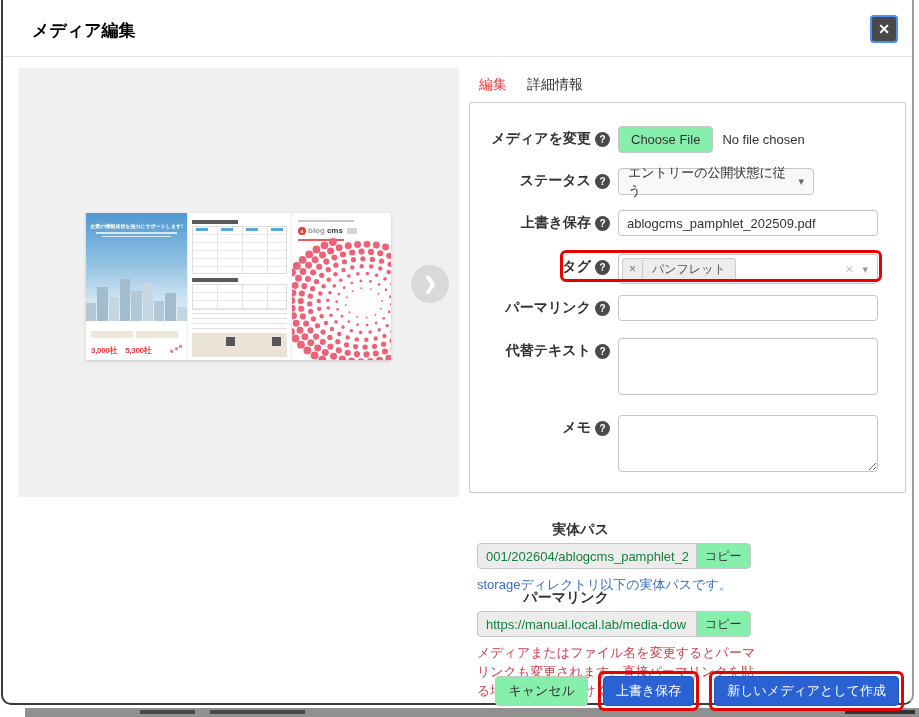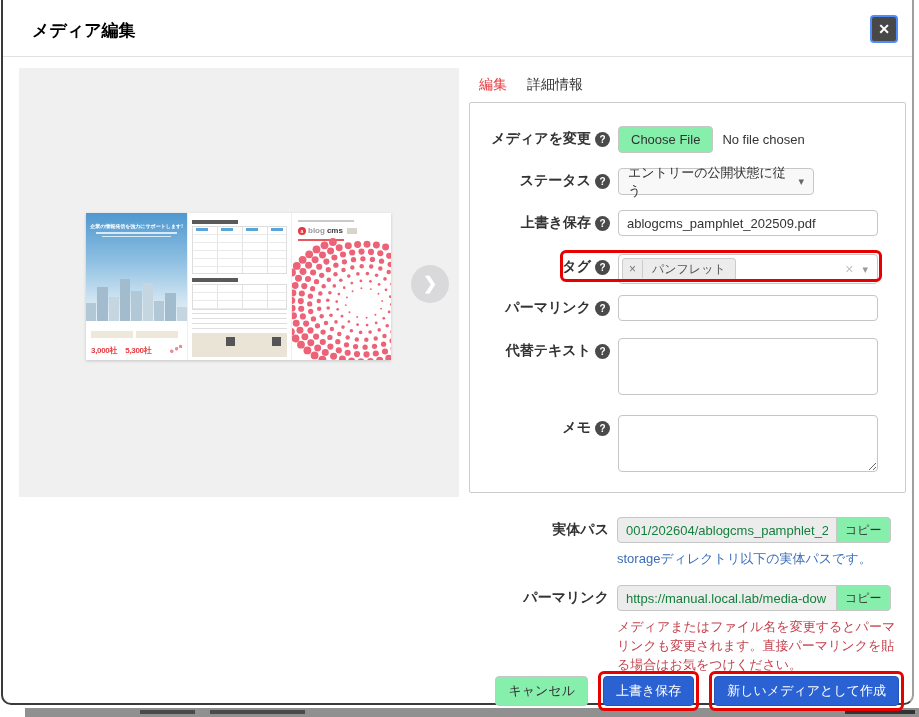--- a/index.html
+++ b/index.html
@@ -98,21 +98,21 @@
     border-radius:3px; font-size:12px; color:#555; }
   .chip-x { padding:2px 6px; border-right:1px solid #ccc; color:#777; cursor:pointer; }
   .chip-t { padding:2px 9px; }
   .tag-right { display:flex; align-items:center; }
   .tag-clear { color:#c2c2c2; font-size:14px; margin-right:9px; cursor:pointer; }
   .tag-caret { color:#999; font-size:11px; cursor:pointer; }
   .annotate-tag { position:absolute; left:90px; top:147px; width:322px; height:32px;
     border:3px solid #e60000; border-radius:6px; pointer-events:none; }
 
   
-  .prow { position:absolute; left:466px; display:flex; align-items:flex-start; }
+  .prow { position:absolute; left:466px; display:flex; align-items:flex-start;flex-direction:column; }
   .igroup { display:flex; }
   .txt.ro { width:220px; background:#ececec; color:#15803d; border-radius:4px 0 0 4px;
     white-space:nowrap; overflow:hidden; }
   .copy { font-size:12px; padding:4px 8px; border-radius:0 4px 4px 0; margin-left:-1px; height:26px; }
   .note { font-size:13px; color:#3a6db8; margin-top:7px; }
   .warn { font-size:13px; color:#c4424d; margin-top:7px; width:282px; line-height:1.45; }
 
   
   .footer { position:absolute; right:8px; top:671px; display:flex; align-items:center; gap:10px; }
   .btn.primary { background:#2a62d4; border-color:#2254bb; color:#fff; }

